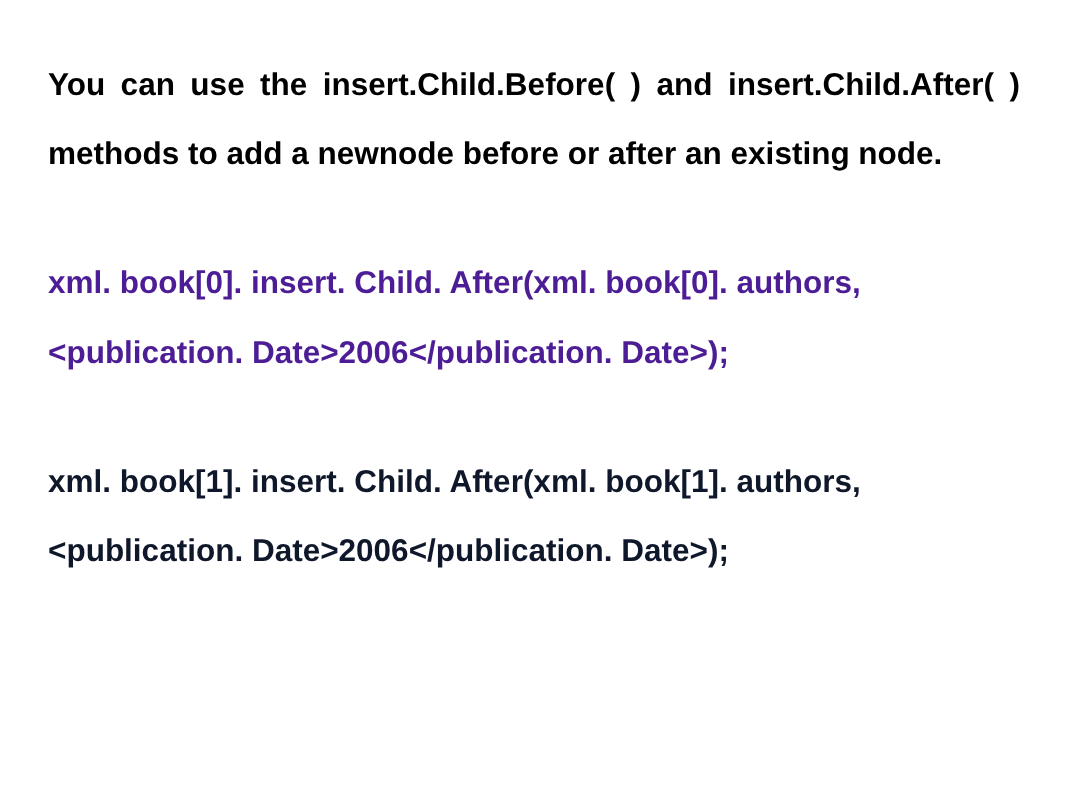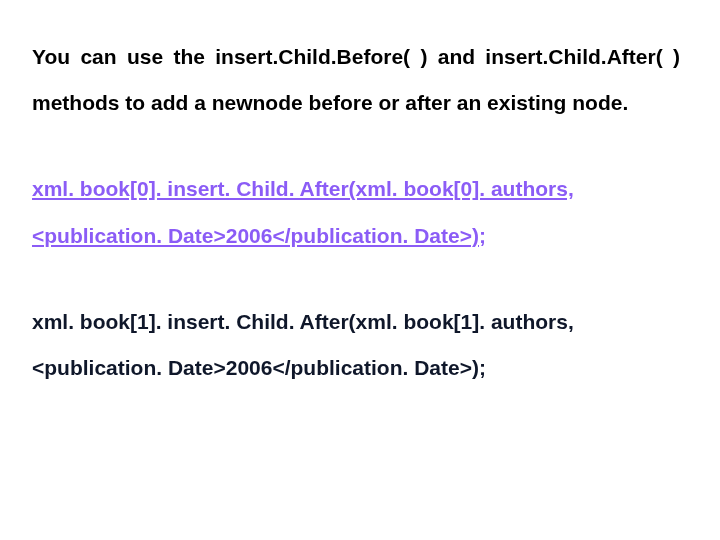--- a/index.html
+++ b/index.html
@@ -18,24 +18,23 @@
     font-size: 21px;
     line-height: 1.0;
   }
   .para1 {
     text-align: justify;
     text-align-last: left;
     margin: 0 0 40px 0;
     line-height: 2.2;
   }
   .para2 {
-    color: #8b5cf6;
+    color: #4c1d95;
     margin: 0 0 40px 0;
     line-height: 2.2;
-    text-decoration: underline;
   }
   .para3 {
     color: #0f172a;
     margin: 0;
     line-height: 2.2;
   }
 </style>
 </head>
 <body>
 

